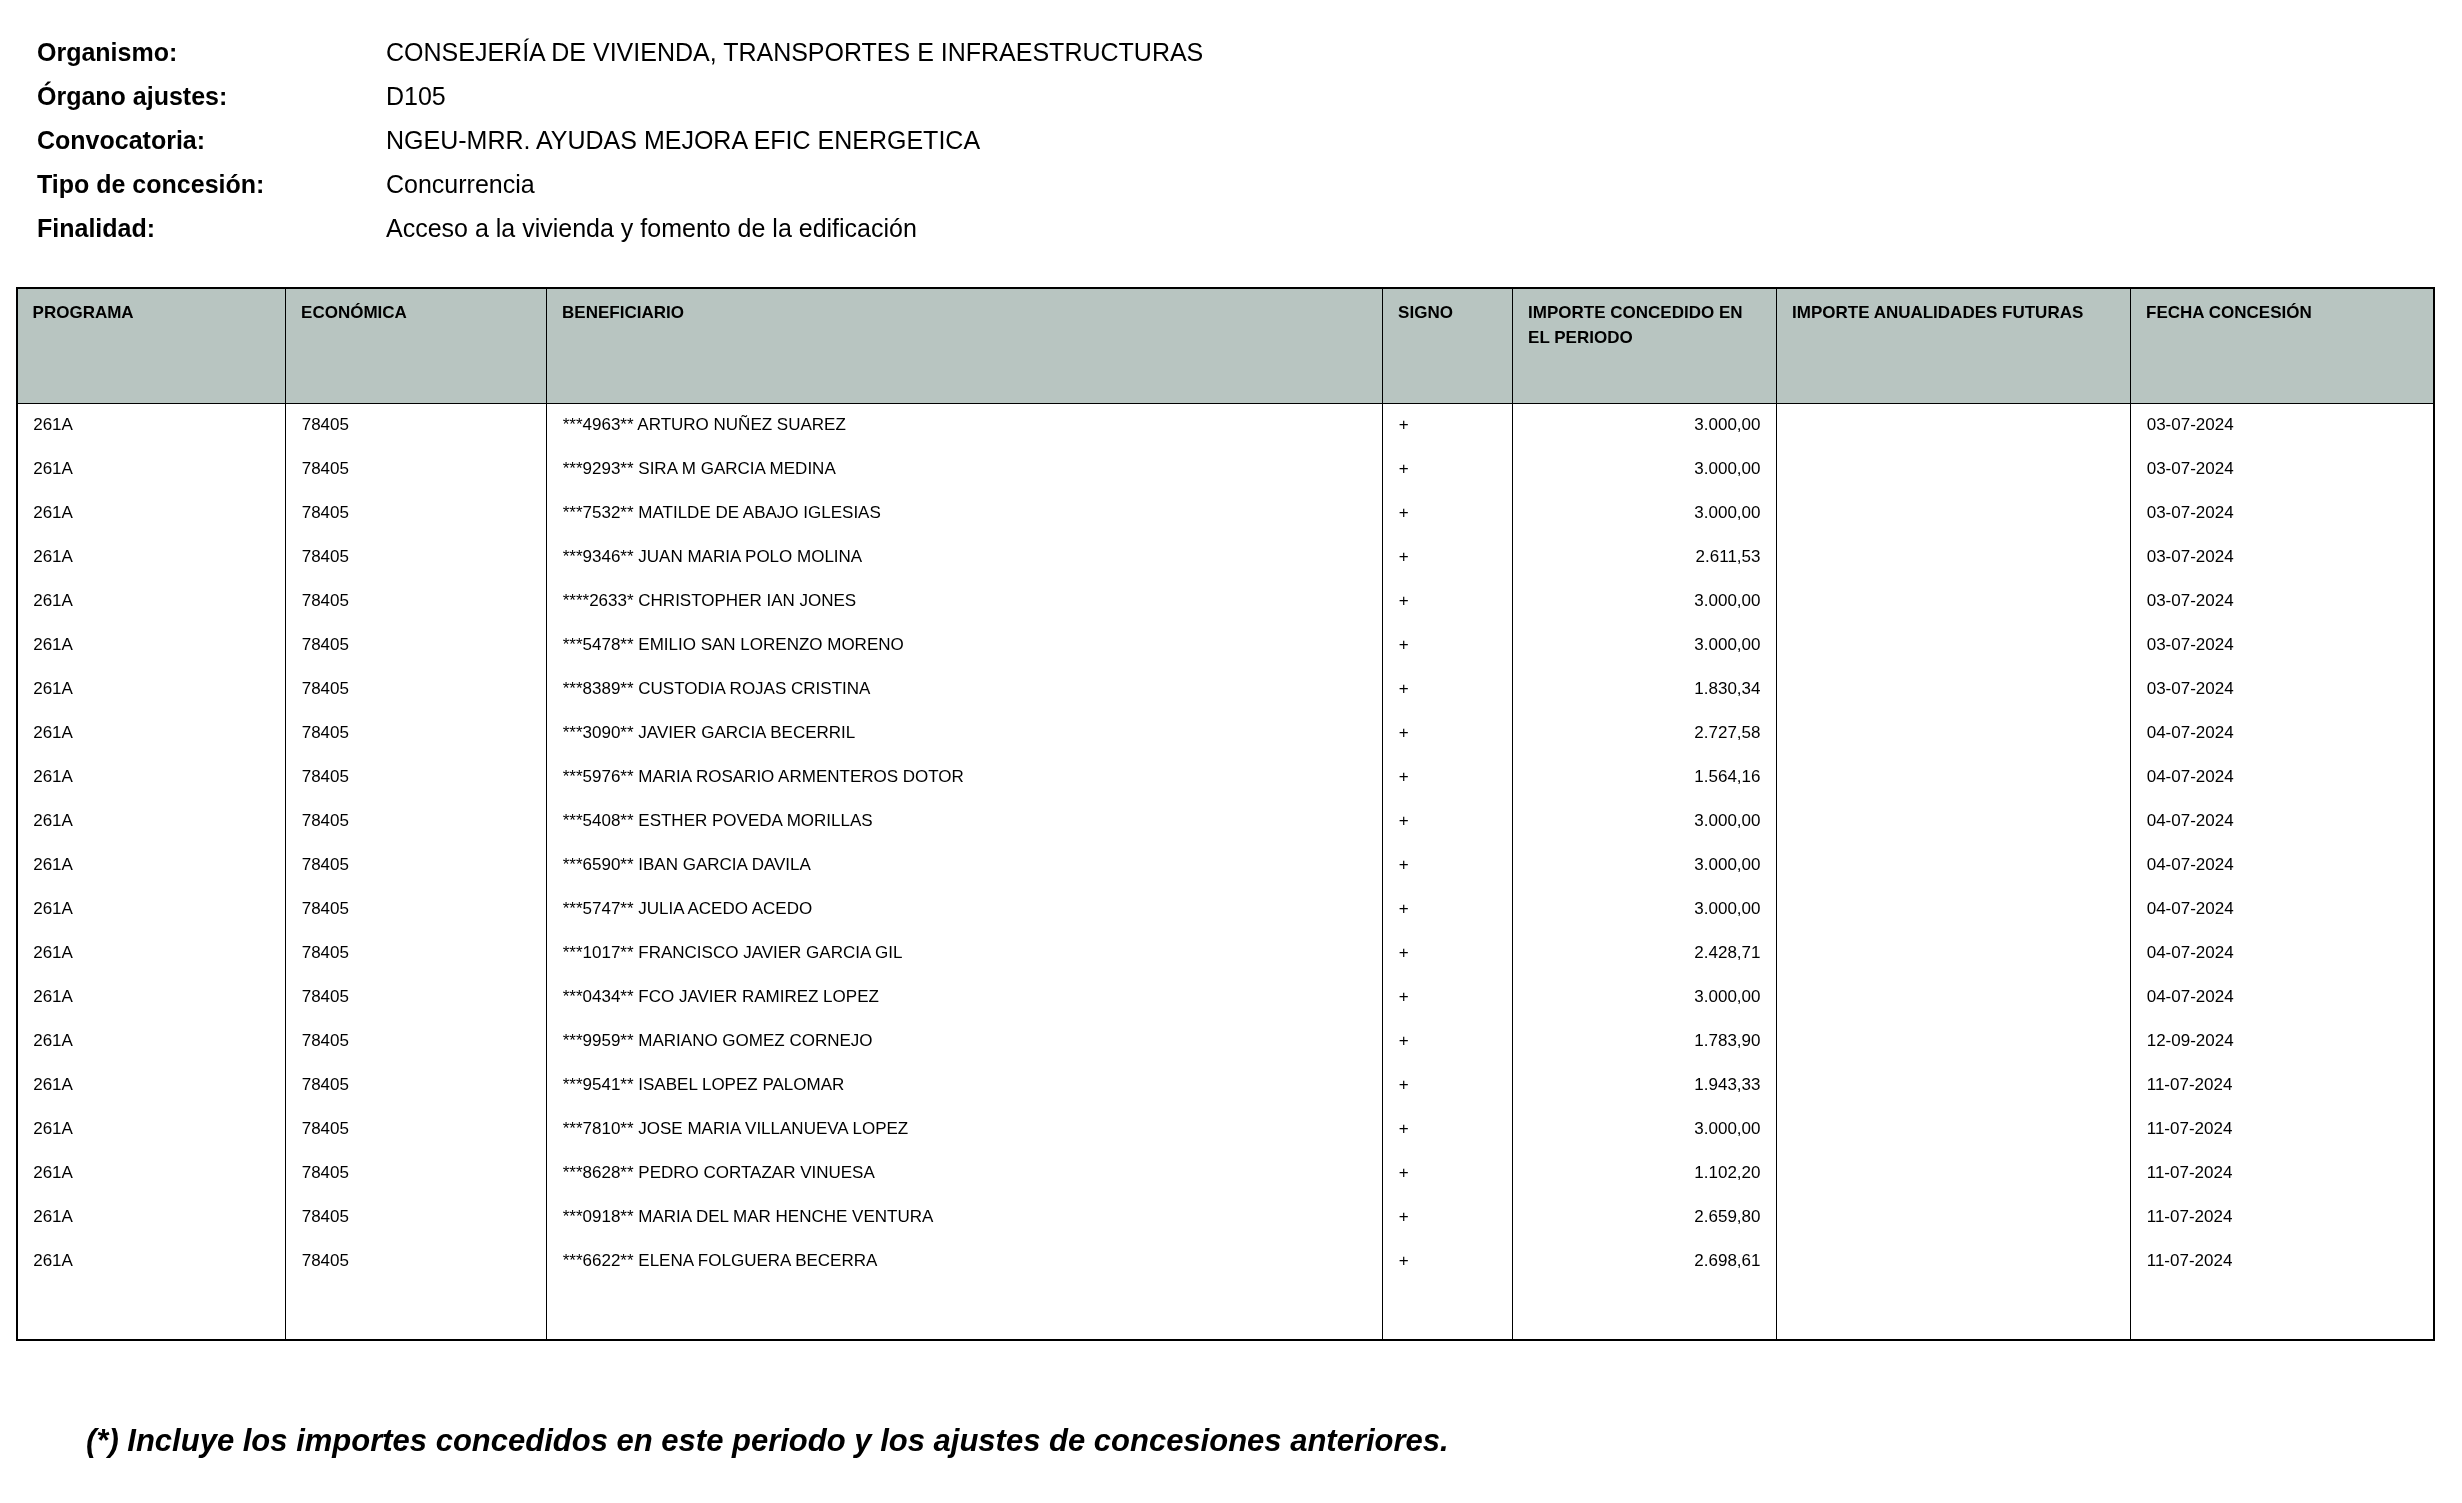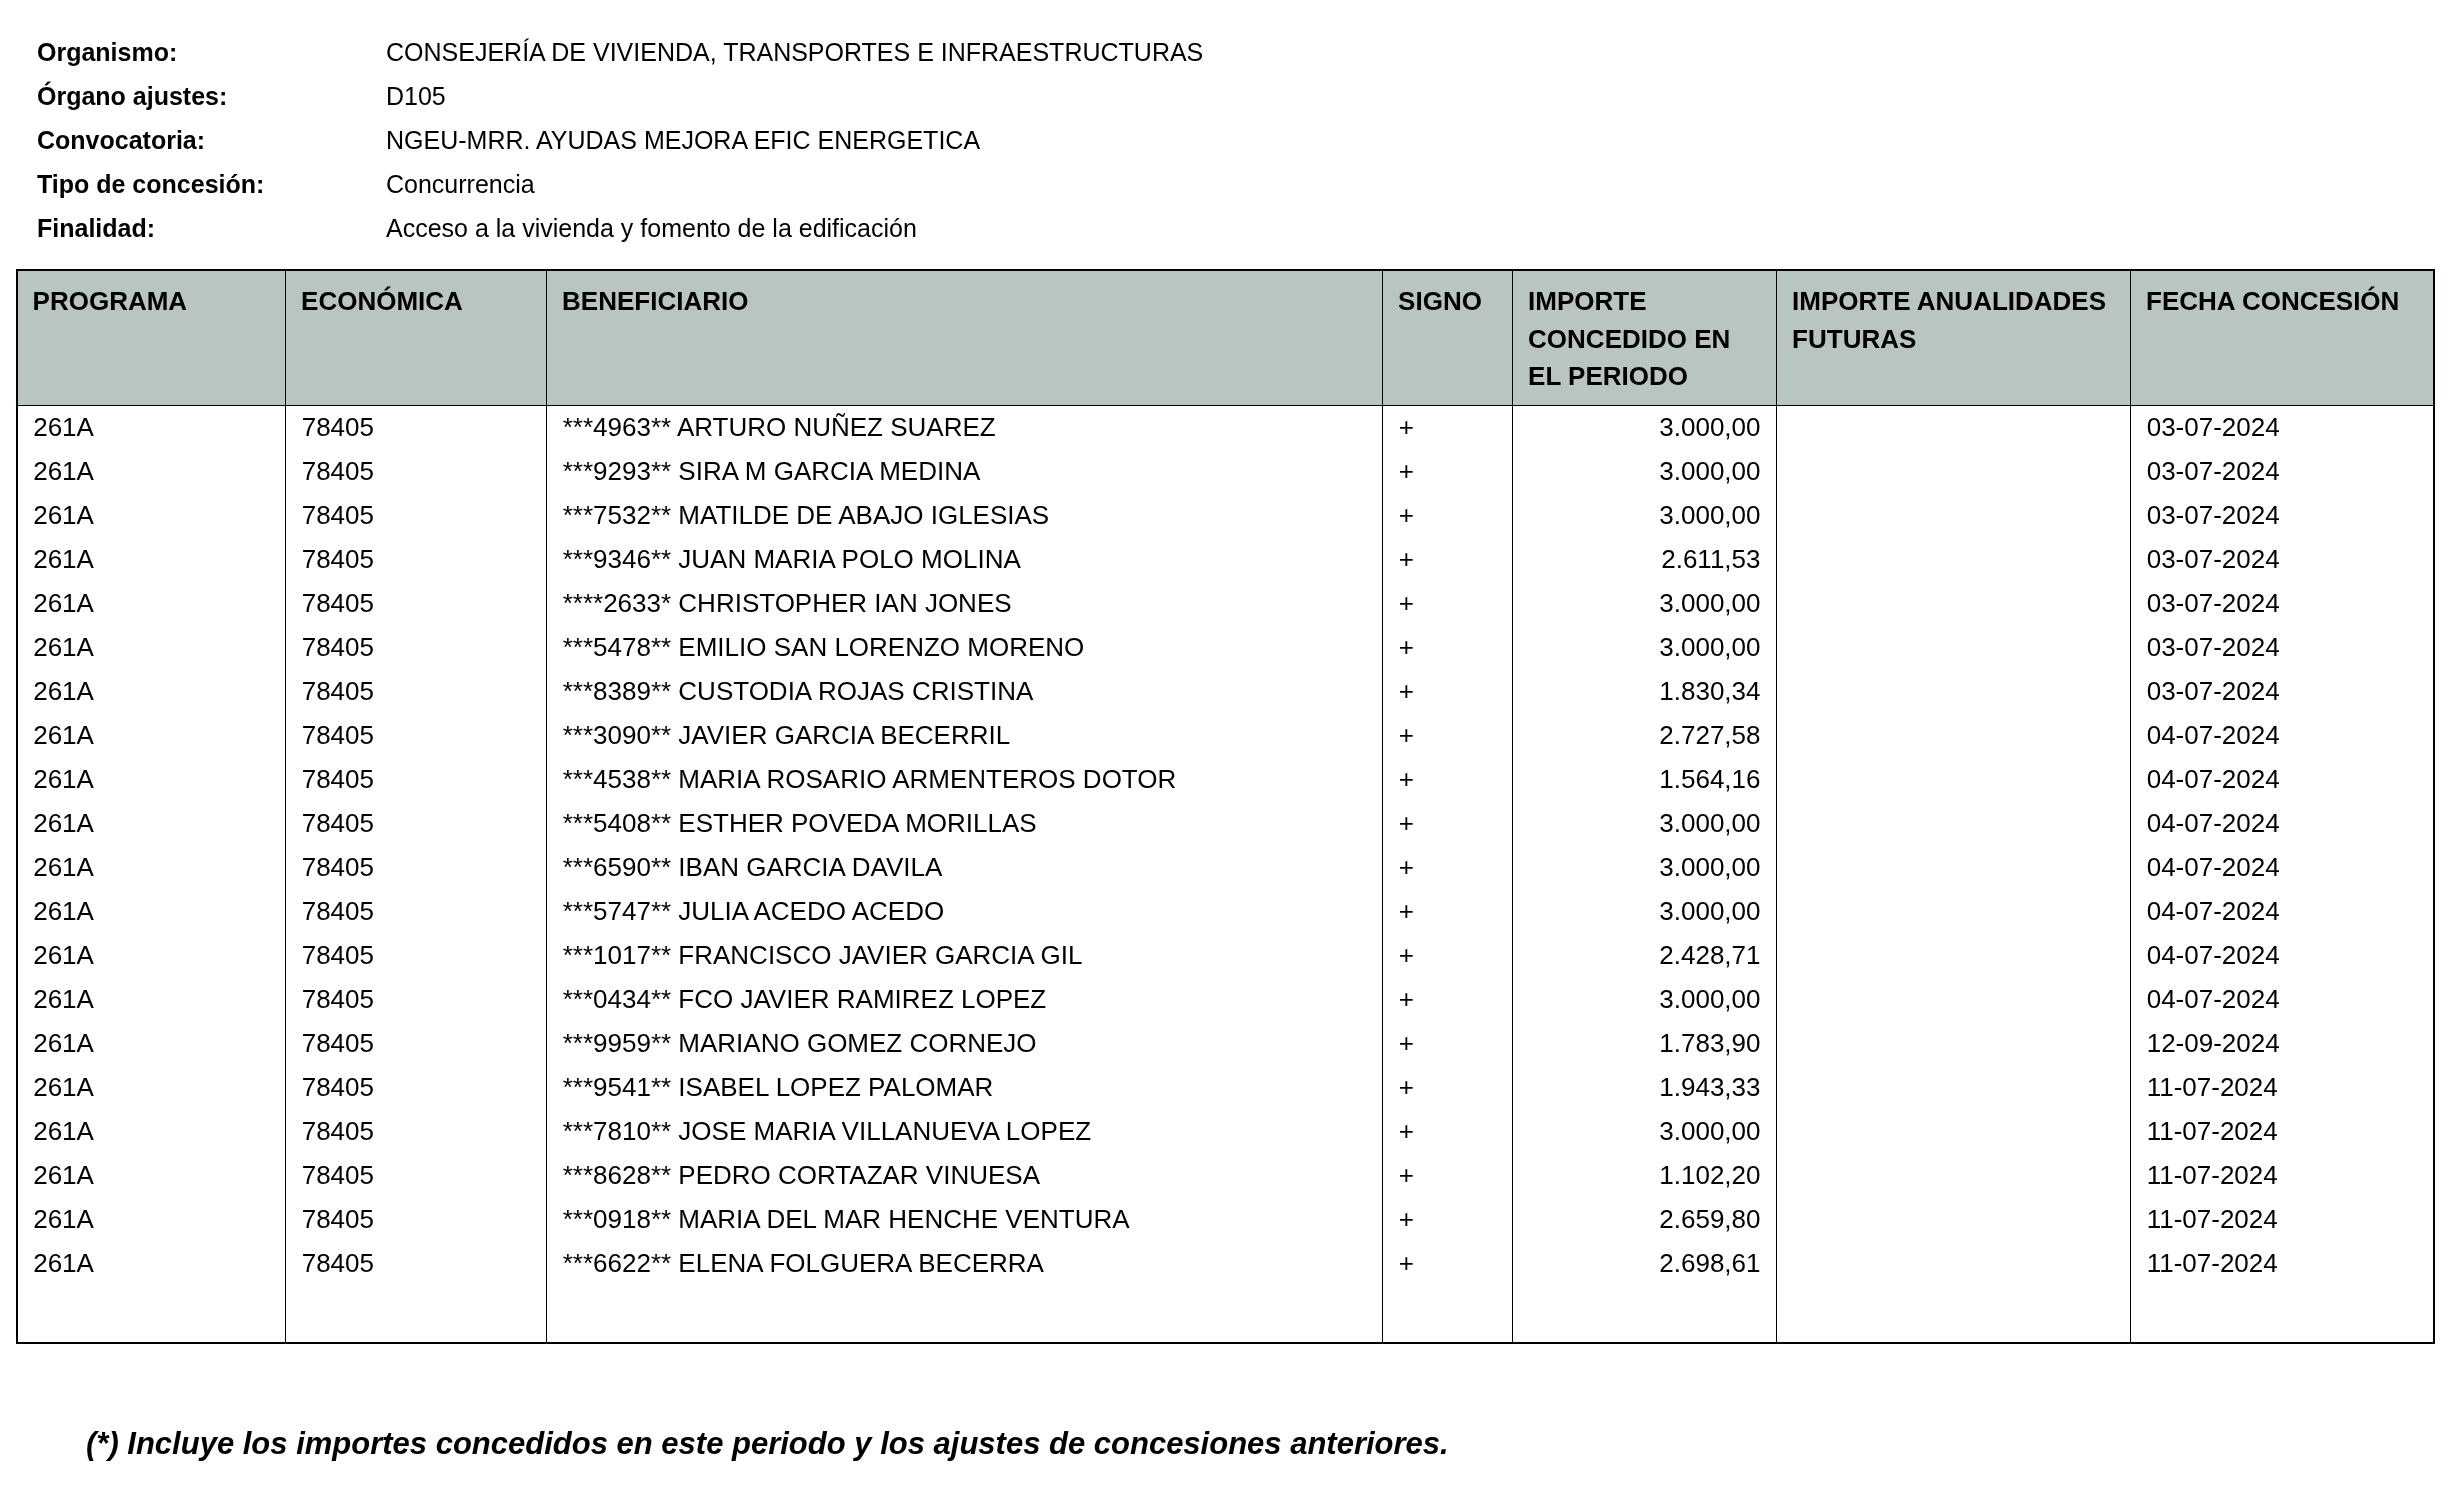--- a/index.html
+++ b/index.html
@@ -33,26 +33,26 @@
     width: 349px;
     font-weight: bold;
   }
   .meta-value {
     font-weight: normal;
   }
 
   
   table.grants {
     margin-left: 15.6px;
-    margin-top: 19px;
+    margin-top: 37px;
     width: 2416px;
     table-layout: fixed;
     border-collapse: collapse;
     border: 2.2px solid #000000;
-    font-size: 26px;
+    font-size: 17px;
   }
   table.grants th, table.grants td {
     border-left: 1.5px solid #000000;
     text-align: left;
     vertical-align: middle;
   }
   table.grants th:first-child, table.grants td:first-child {
     border-left: none;
   }
   table.grants thead th {
@@ -195,21 +195,21 @@
           <td class="col-economica">78405</td>
           <td class="col-beneficiario">***3090** JAVIER GARCIA BECERRIL</td>
           <td class="col-signo">+</td>
           <td class="col-importe">2.727,58</td>
           <td class="col-anualidades"></td>
           <td class="col-fecha">04-07-2024</td>
         </tr>
         <tr>
           <td class="col-programa">261A</td>
           <td class="col-economica">78405</td>
-          <td class="col-beneficiario">***4538** MARIA ROSARIO ARMENTEROS DOTOR</td>
+          <td class="col-beneficiario">***5976** MARIA ROSARIO ARMENTEROS DOTOR</td>
           <td class="col-signo">+</td>
           <td class="col-importe">1.564,16</td>
           <td class="col-anualidades"></td>
           <td class="col-fecha">04-07-2024</td>
         </tr>
         <tr>
           <td class="col-programa">261A</td>
           <td class="col-economica">78405</td>
           <td class="col-beneficiario">***5408** ESTHER POVEDA MORILLAS</td>
           <td class="col-signo">+</td>

